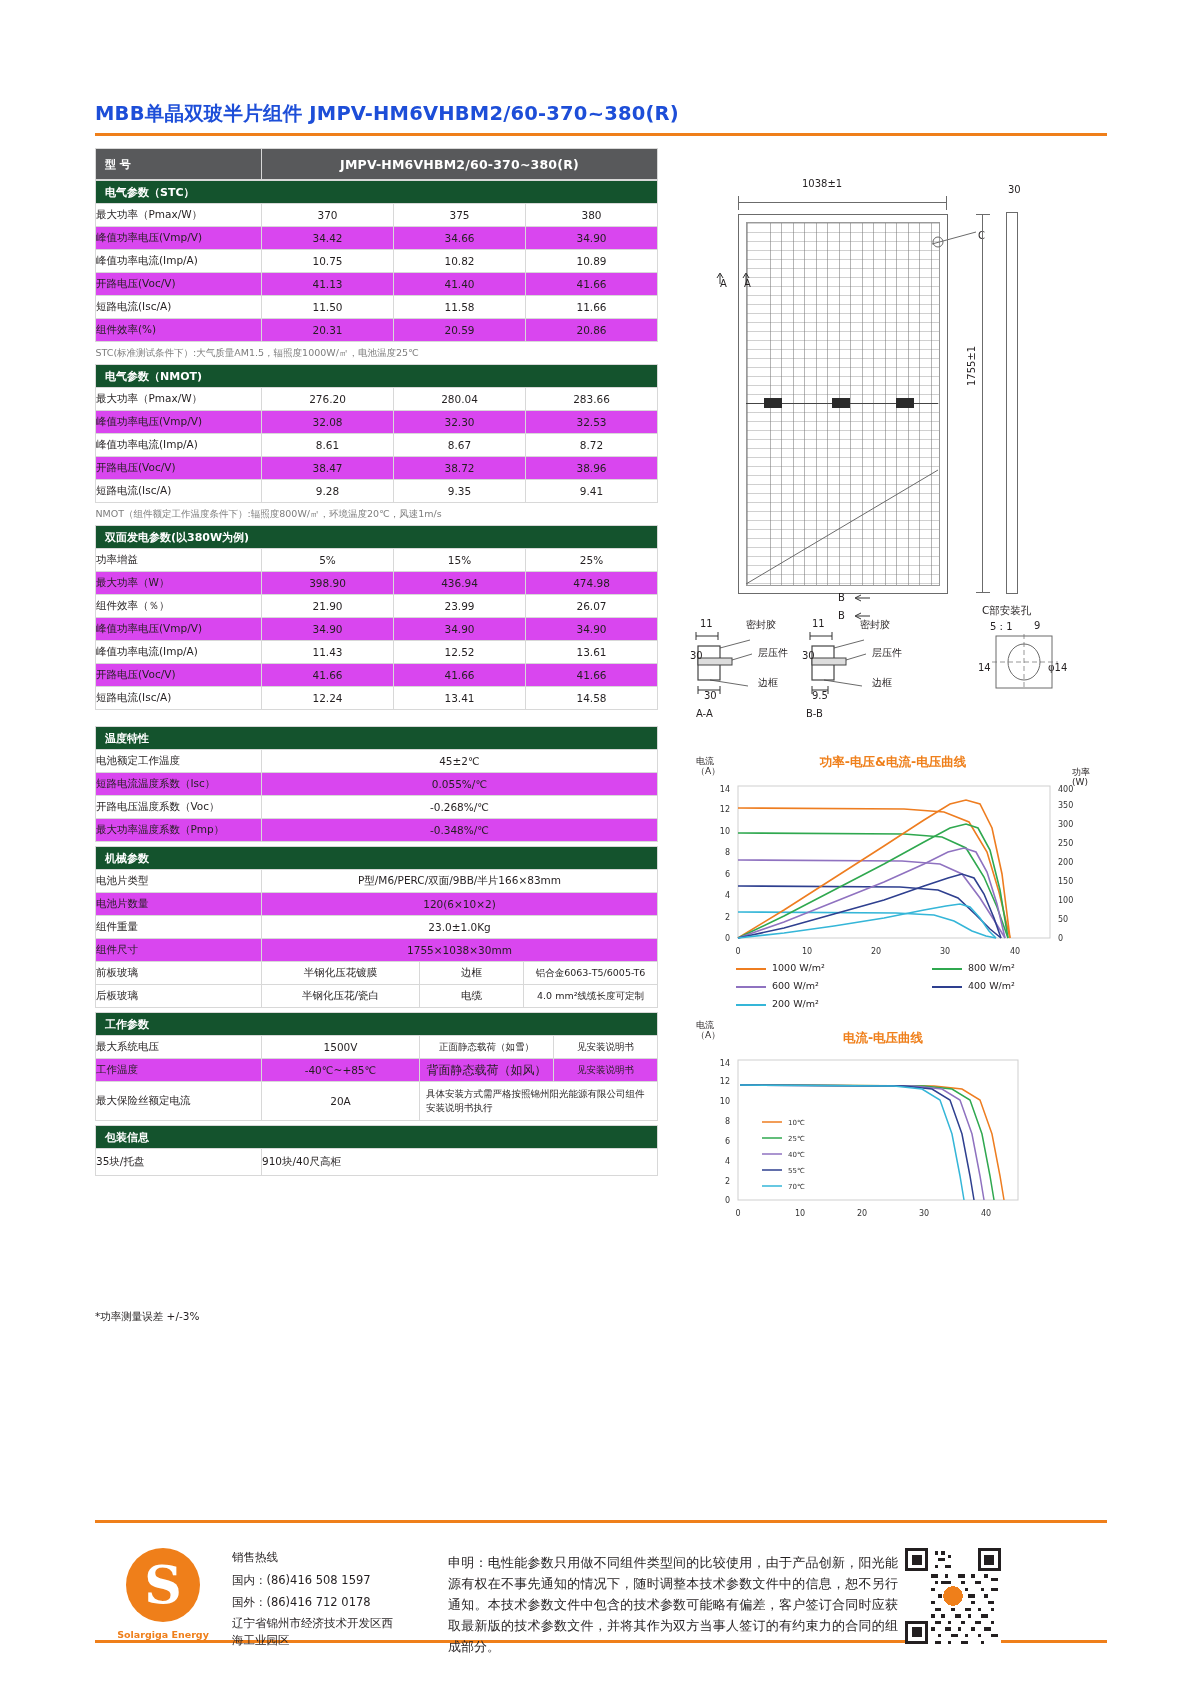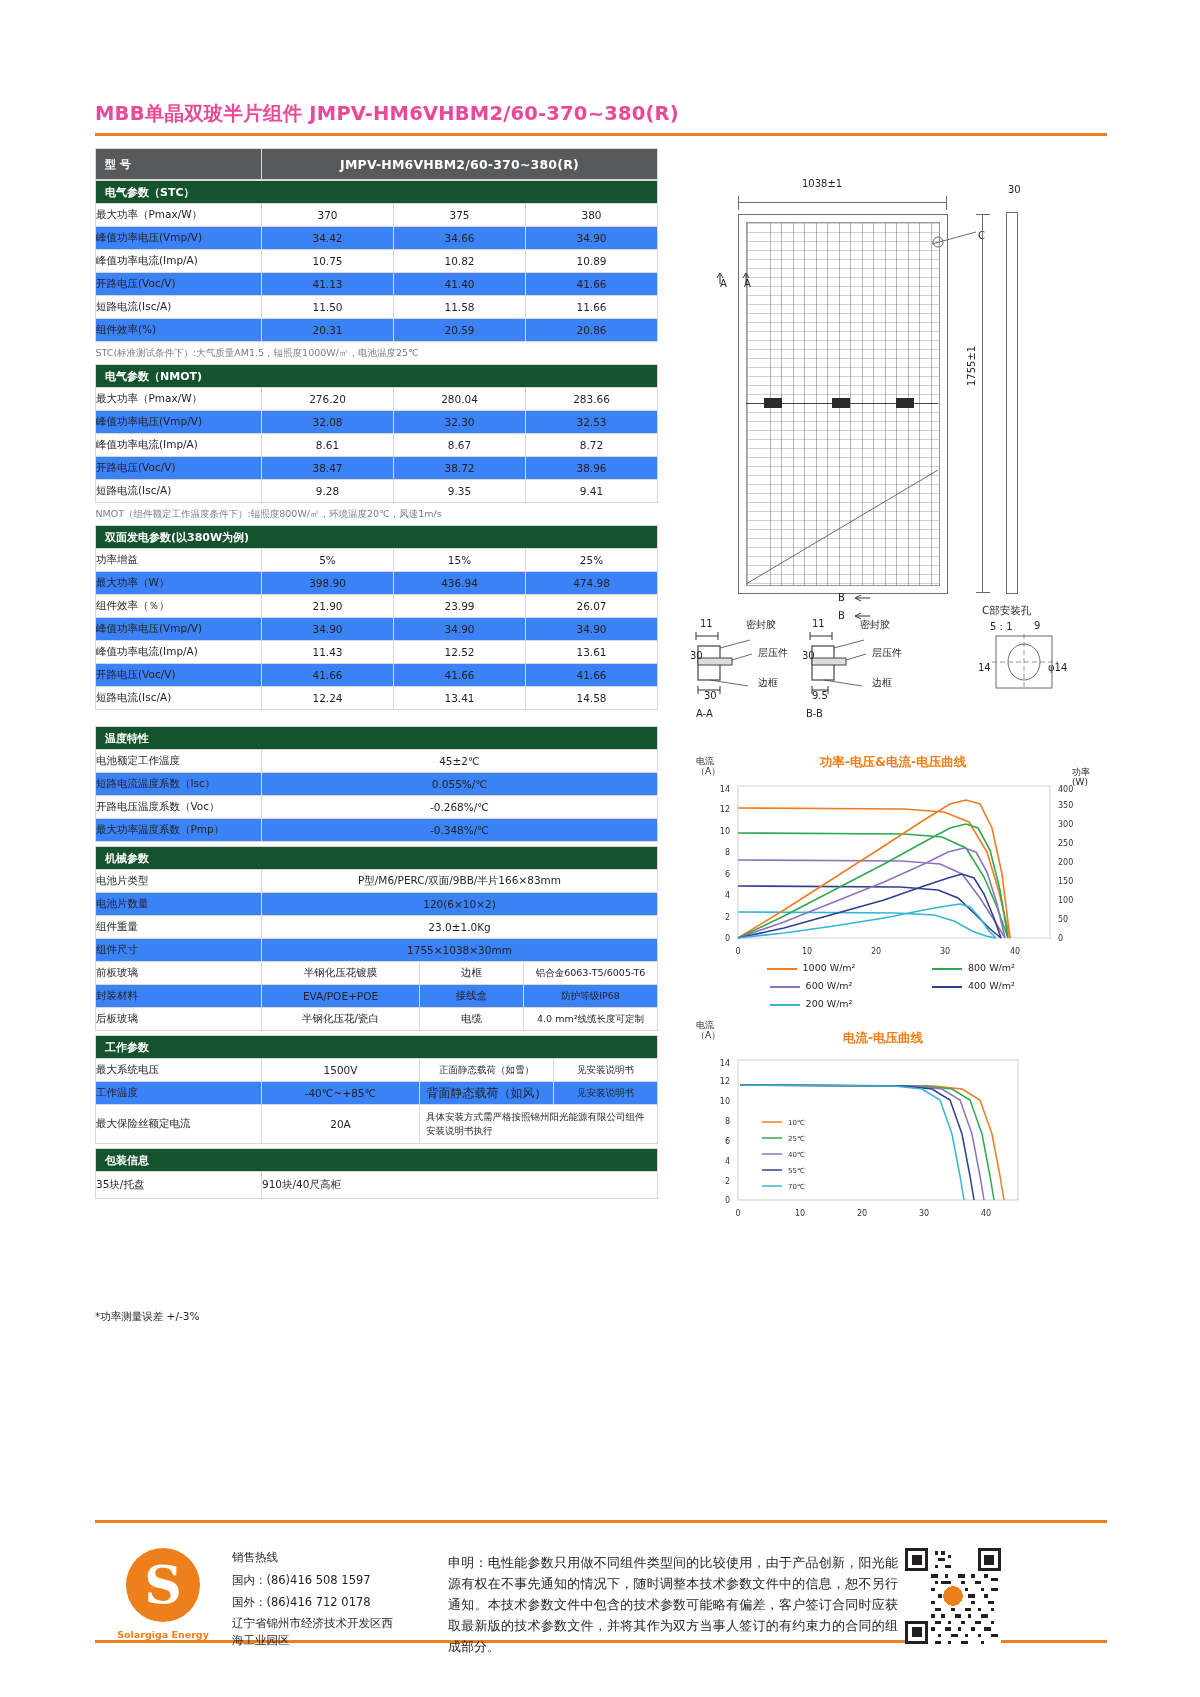--- a/index.html
+++ b/index.html
@@ -8,34 +8,34 @@
     background:#ffffff;
     font-family:"DejaVu Sans","Liberation Sans",sans-serif;
     color:#231f20;
     position:relative;
     overflow:hidden;
   }
   .page { position:relative; width:1200px; height:1697px; }
 
   
   .title-row { position:absolute; left:95px; top:100px; width:1010px; }
-  .title { font-size:19.5px; font-weight:bold; letter-spacing:0.2px; color:#ec4899; }
+  .title { font-size:19.5px; font-weight:bold; letter-spacing:0.2px; color:#1d4ed8; }
   .title-rule { position:absolute; left:95px; top:133px; width:1012px; height:3px; background:#ef7f1a; }
 
   
   .ltable { position:absolute; left:95px; top:148px; width:562px; font-size:10.5px; }
   table.t { border-collapse:collapse; width:100%; table-layout:fixed; }
   table.t td { border:1px solid #d8d8d8; padding:0; height:22px; vertical-align:middle; }
 
   .hdr-dark { background:#58595b; color:#ffffff; font-weight:bold; font-size:11px; padding-left:9px !important; }
   .hdr-dark2 { background:#58595b; color:#ffffff; font-weight:bold; font-size:12.5px; text-align:center; letter-spacing:0.2px; }
   .bar { background:#14532d; color:#ffffff; font-weight:bold; font-size:11px; padding-left:9px !important; height:22px; }
   .lbl { padding-left:9px; font-size:10.5px; color:#231f20; }
   .val { text-align:center; font-size:10.5px; color:#231f20; }
-  .row-alt td { background:#3b82f6; }
+  .row-alt td { background:#d946ef; }
   .row-wht td { background:#ffffff; }
   .note td { border:none; background:#ffffff; color:#7d7d7d; font-size:9.5px; padding:5px 0 5px 9px; height:20px; }
   .nb { border:none !important;margin-left:34px; }
   .footnote { position:absolute; left:95px; font-size:10.5px; color:#231f20; }
 
   
   .right { position:absolute; left:690px; top:160px; width:420px; }
 
   .dwg { position:relative; width:420px; height:460px; }
   .dim-txt { position:absolute; font-size:10px; color:#231f20; }
@@ -305,26 +305,20 @@
       <tr class="row-alt">
         <td class="lbl">组件尺寸</td>
         <td class="val" colspan="3">1755×1038×30mm</td>
       </tr>
       <tr class="row-wht">
         <td class="lbl">前板玻璃</td>
         <td class="val">半钢化压花镀膜</td>
         <td class="val">边框</td>
         <td class="val" style="font-size:9.5px">铝合金6063-T5/6005-T6</td>
       </tr>
-      <tr class="row-alt">
-        <td class="lbl">封装材料</td>
-        <td class="val">EVA/POE+POE</td>
-        <td class="val">接线盒</td>
-        <td class="val" style="font-size:9.5px">防护等级IP68</td>
-      </tr>
       <tr class="row-wht">
         <td class="lbl">后板玻璃</td>
         <td class="val">半钢化压花/瓷白</td>
         <td class="val">电缆</td>
         <td class="val" style="font-size:9.5px">4.0 mm²线缆长度可定制</td>
       </tr>
     </tbody>
       </table>
 
     <table class="t" style="margin-top:4px">
@@ -532,21 +526,21 @@
 
         <path d="M34,156 L80,128 L130,96 L180,64 L220,38 L246,22 L262,18 L276,22 L288,46 L298,92 L306,156" fill="none" stroke="#ee7d20" stroke-width="1.6"></path>
         <path d="M34,156 L80,134 L130,108 L180,82 L220,60 L246,46 L262,42 L274,46 L286,68 L296,108 L304,156" fill="none" stroke="#2fa84f" stroke-width="1.6"></path>
         <path d="M34,156 L80,140 L130,120 L180,100 L220,82 L244,70 L260,66 L272,70 L283,90 L293,122 L301,156" fill="none" stroke="#8f72c0" stroke-width="1.6"></path>
         <path d="M34,156 L80,146 L130,132 L180,118 L220,104 L244,96 L258,92 L270,96 L280,112 L290,136 L297,156" fill="none" stroke="#2e3f8f" stroke-width="1.6"></path>
         <path d="M34,156 L80,151 L130,144 L180,136 L220,128 L242,124 L256,122 L266,125 L276,136 L285,149 L292,156" fill="none" stroke="#35b6d8" stroke-width="1.6"></path>
       </svg>
 
       <div style="position:absolute; left:46px; top:212px; width:350px;">
         <div style="display:flex; gap:46px;">
-          <div style="width:150px;text-align:center;">
+          <div style="width:150px;">
             <div class="legend"><span class="legend-line" style="background:#ee7d20"></span><span>1000 W/m²</span></div>
             <div class="legend" style="margin-top:7px"><span class="legend-line" style="background:#8f72c0"></span><span>600 W/m²</span></div>
             <div class="legend" style="margin-top:7px"><span class="legend-line" style="background:#35b6d8"></span><span>200 W/m²</span></div>
           </div>
           <div style="width:150px;">
             <div class="legend"><span class="legend-line" style="background:#2fa84f"></span><span>800 W/m²</span></div>
             <div class="legend" style="margin-top:7px"><span class="legend-line" style="background:#2e3f8f"></span><span>400 W/m²</span></div>
           </div>
         </div>
       </div>

